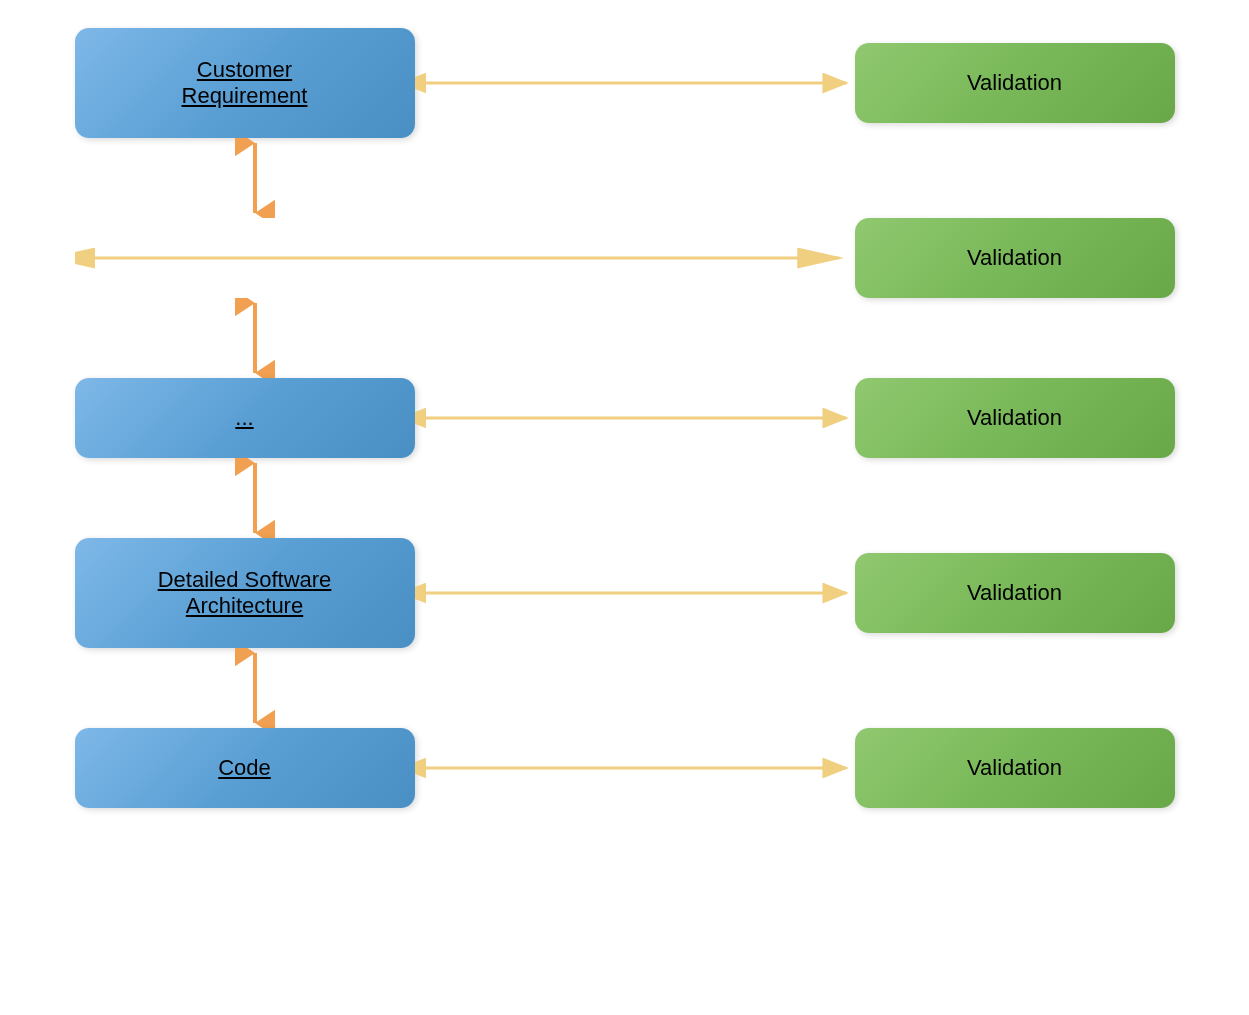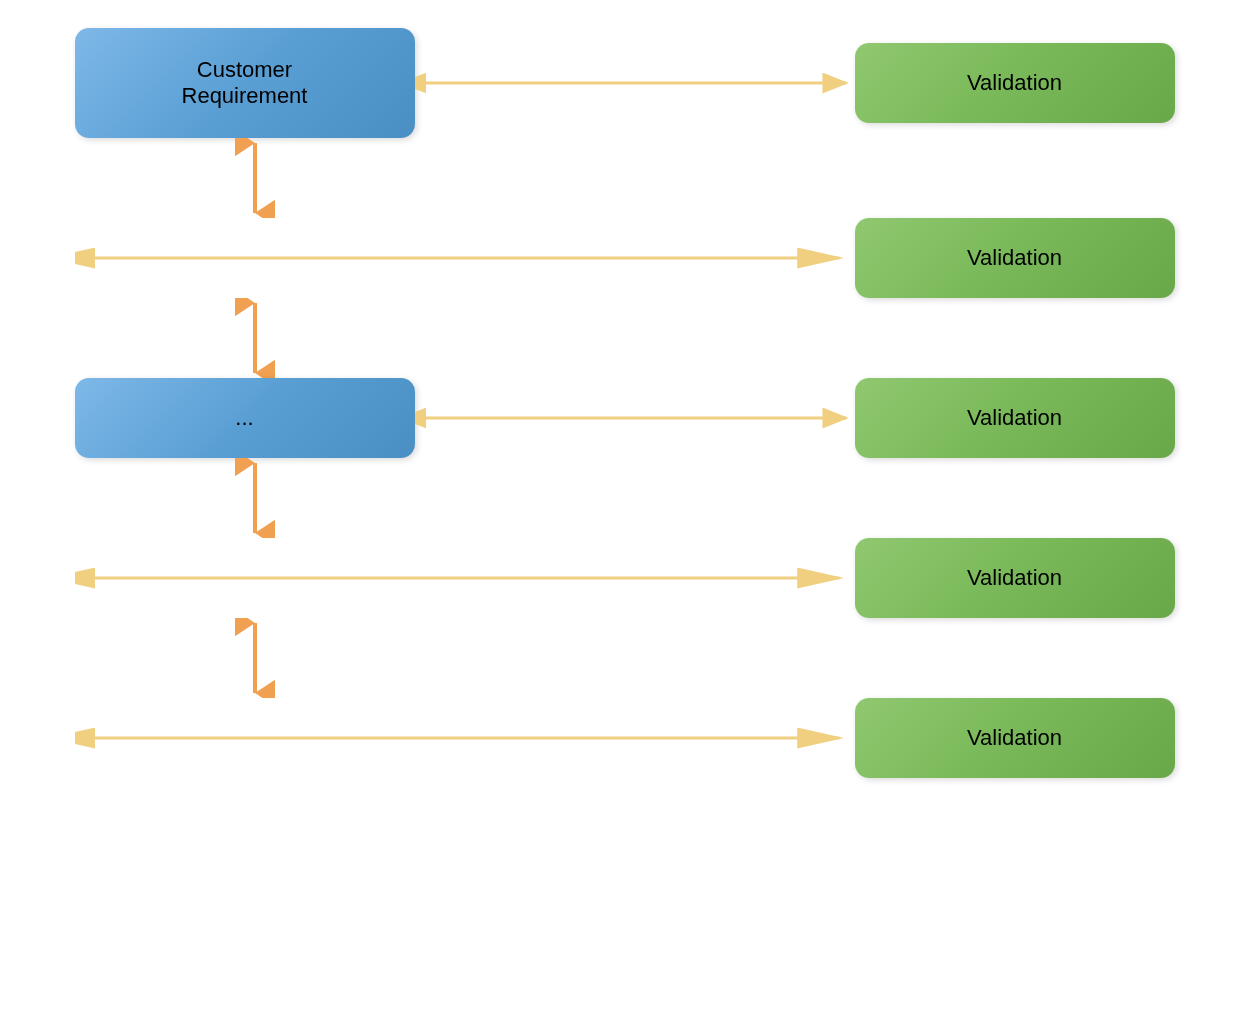--- a/index.html
+++ b/index.html
@@ -21,20 +21,21 @@
       color: #000000;
       font-size: 22px;
       font-weight: 400;
       text-align: center;
       display: flex;
       align-items: center;
       justify-content: center;
       width: 340px;
       padding: 20px 16px;
       box-shadow: 2px 2px 6px rgba(0,0,0,0.15);
+      text-decoration: underline;
     }
 
     .blue-box.tall {
       min-height: 110px;
     }
 
     .blue-box.medium {
       min-height: 80px;
     }
 
@@ -217,20 +218,24 @@
             </marker>
           </defs>
           <line x1="20" y1="5" x2="20" y2="75" stroke="#f0a050" stroke-width="4" marker-start="url(#arrowUp3)" marker-end="url(#arrowDown3)"></line>
         </svg>
       </div>
       <div class="mid-space"></div>
       <div class="right-space"></div>
     </div>
 
     <div class="node-row">
+      <div class="blue-box tall">
+        <span style="white-space:pre-line;">Detailed Software
+Architecture</span>
+      </div>
       <div style="flex:1; display:flex; align-items:center; justify-content:center;">
         <svg width="100%" height="30" viewBox="0 0 500 30" preserveAspectRatio="none">
           <defs>
             <marker id="arrowR4" markerWidth="10" markerHeight="7" refX="9" refY="3.5" orient="auto">
               <polygon points="0 0, 10 3.5, 0 7" fill="#f0d080"></polygon>
             </marker>
             <marker id="arrowL4" markerWidth="10" markerHeight="7" refX="1" refY="3.5" orient="auto-start-reverse">
               <polygon points="0 0, 10 3.5, 0 7" fill="#f0d080"></polygon>
             </marker>
           </defs>
@@ -254,20 +259,23 @@
             </marker>
           </defs>
           <line x1="20" y1="5" x2="20" y2="75" stroke="#f0a050" stroke-width="4" marker-start="url(#arrowUp4)" marker-end="url(#arrowDown4)"></line>
         </svg>
       </div>
       <div class="mid-space"></div>
       <div class="right-space"></div>
     </div>
 
     <div class="node-row">
+      <div class="blue-box medium">
+        <span>Code</span>
+      </div>
       <div style="flex:1; display:flex; align-items:center; justify-content:center;">
         <svg width="100%" height="30" viewBox="0 0 500 30" preserveAspectRatio="none">
           <defs>
             <marker id="arrowR5" markerWidth="10" markerHeight="7" refX="9" refY="3.5" orient="auto">
               <polygon points="0 0, 10 3.5, 0 7" fill="#f0d080"></polygon>
             </marker>
             <marker id="arrowL5" markerWidth="10" markerHeight="7" refX="1" refY="3.5" orient="auto-start-reverse">
               <polygon points="0 0, 10 3.5, 0 7" fill="#f0d080"></polygon>
             </marker>
           </defs>

